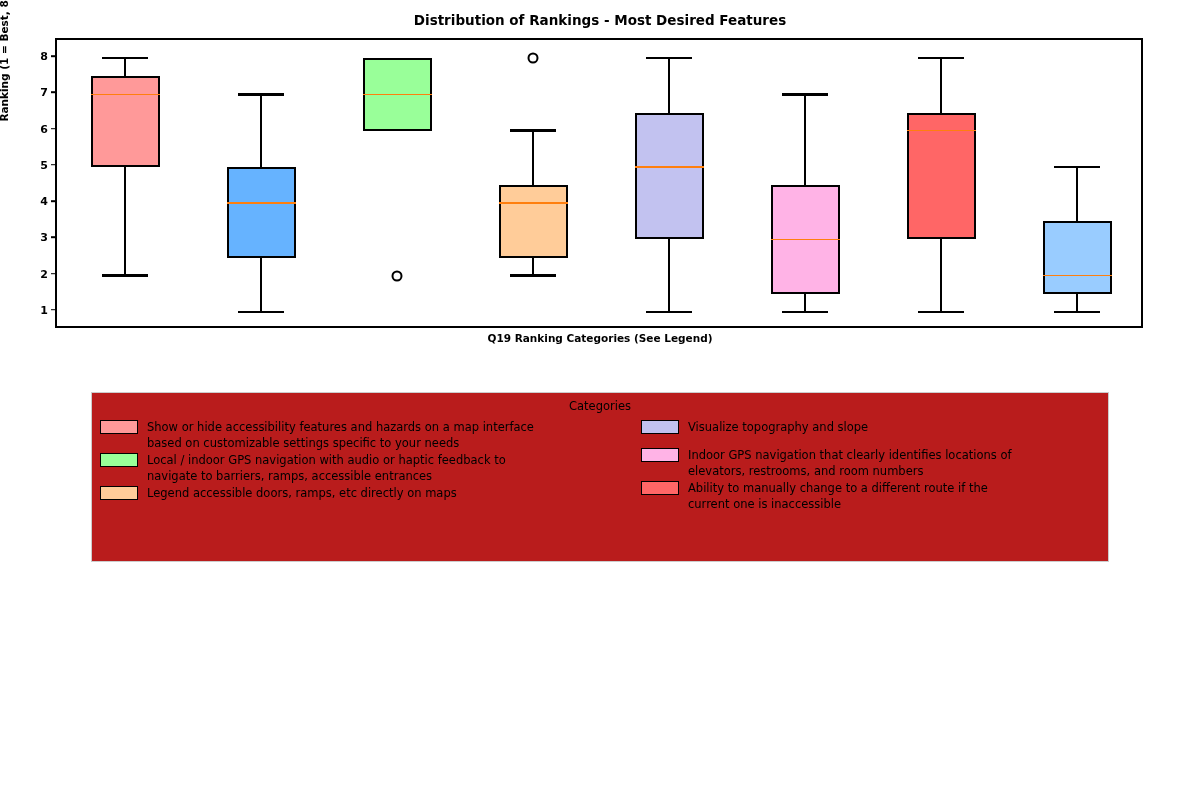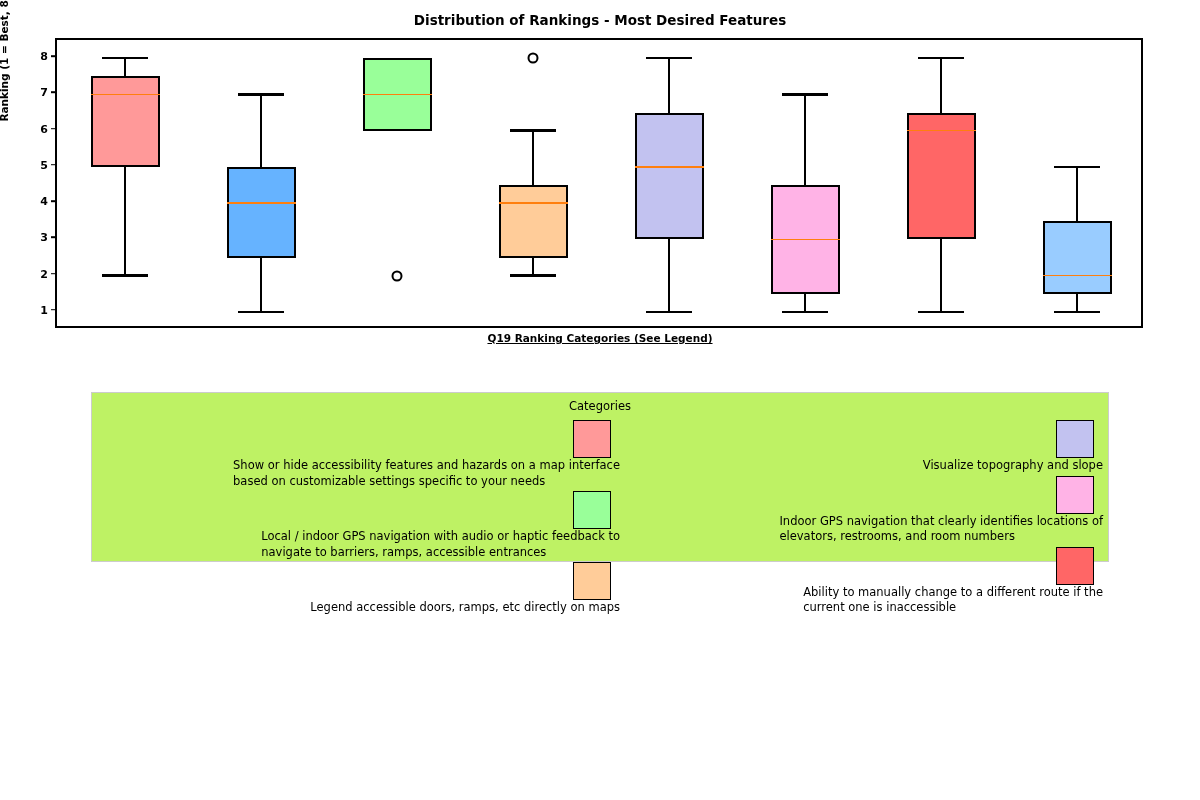--- a/index.html
+++ b/index.html
@@ -32,50 +32,50 @@
     font-size:11px;font-weight:bold;color:#000;
     text-align:right;width:40px;transform:translateY(-50%);
   }
   .y-tick-mark{
     position:absolute;left:51px;width:4px;height:1.6px;background:#000;
     transform:translateY(-50%);
   }
   
   #x-axis-label{
     position:absolute;left:0;top:332px;width:1200px;text-align:center;
-    font-size:10.5px;font-weight:bold;color:#000;text-decoration:underline;
+    font-size:10.5px;font-weight:bold;color:#000;
   }
   
   .bp-group{position:absolute;top:0;height:290px;}
   .bp-box{
     position:absolute;box-sizing:border-box;
     border:2.2px solid #000;
   }
   .bp-median{position:absolute;height:1.6px;background:#ff7f0e;}
   .bp-whisker-line{position:absolute;width:2.2px;background:#000;}
   .bp-cap{position:absolute;height:2.4px;background:#000;}
   .bp-flier{
     position:absolute;width:7px;height:7px;border-radius:50%;
     border:2px solid #000;background:transparent;
     transform:translate(-50%,-50%);
   }
   
   #legend-box{
     position:absolute;left:91px;top:392px;width:1018px;height:170px;
-    border:1px solid #cccccc;background:#bef264;box-sizing:border-box;
+    border:1px solid #cccccc;background:#b91c1c;box-sizing:border-box;
   }
   #legend-title{
     position:absolute;left:0;top:6px;width:100%;text-align:center;
     font-size:11.5px;color:#000;
   }
   .legend-col{position:absolute;top:27px;}
   #legend-col-left{left:8px;width:520px;}
   #legend-col-right{left:549px;width:462px;}
   .legend-item{
-    display:flex;align-items:flex-end;margin-bottom:2px;min-height:26px;flex-direction:column;
+    display:flex;align-items:flex-start;margin-bottom:2px;min-height:26px;
   }
   .legend-swatch{
     width:38px;height:14px;border:1.3px solid #000;box-sizing:border-box;
     flex:0 0 38px;margin-right:9px;
   }
   .legend-label{
     font-size:11.5px;color:#000;line-height:15.5px;white-space:pre-line;
   }
 </style>
 </head>

